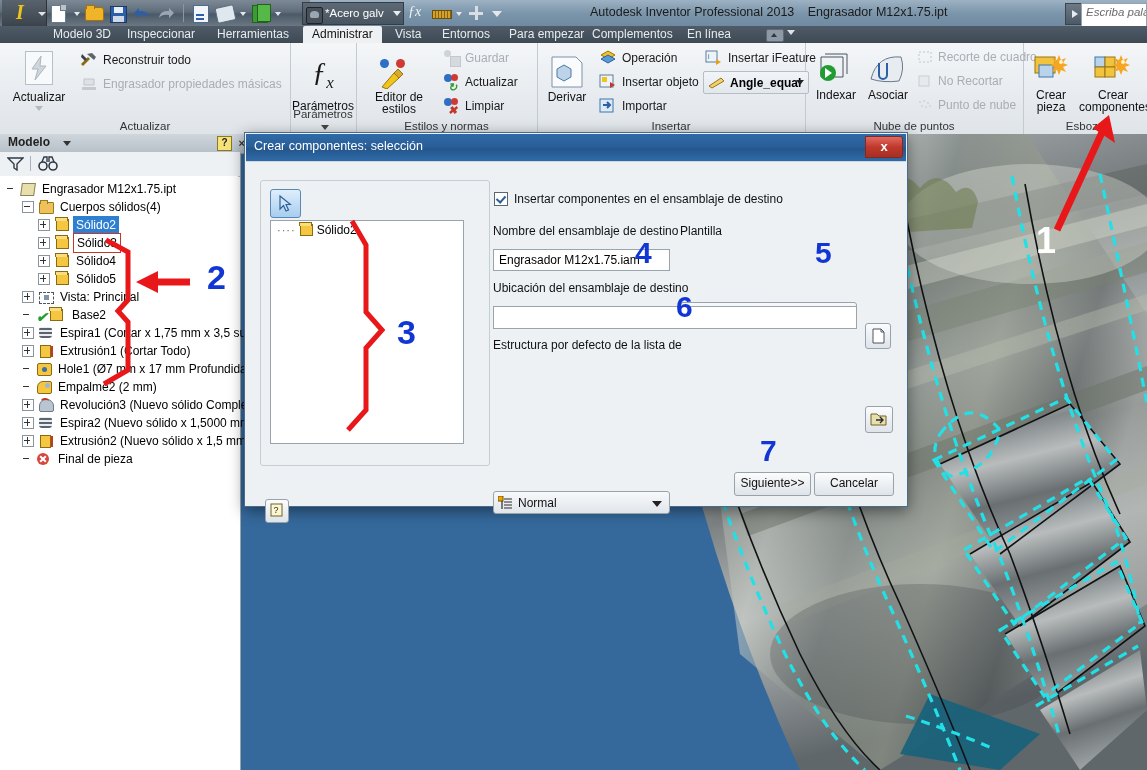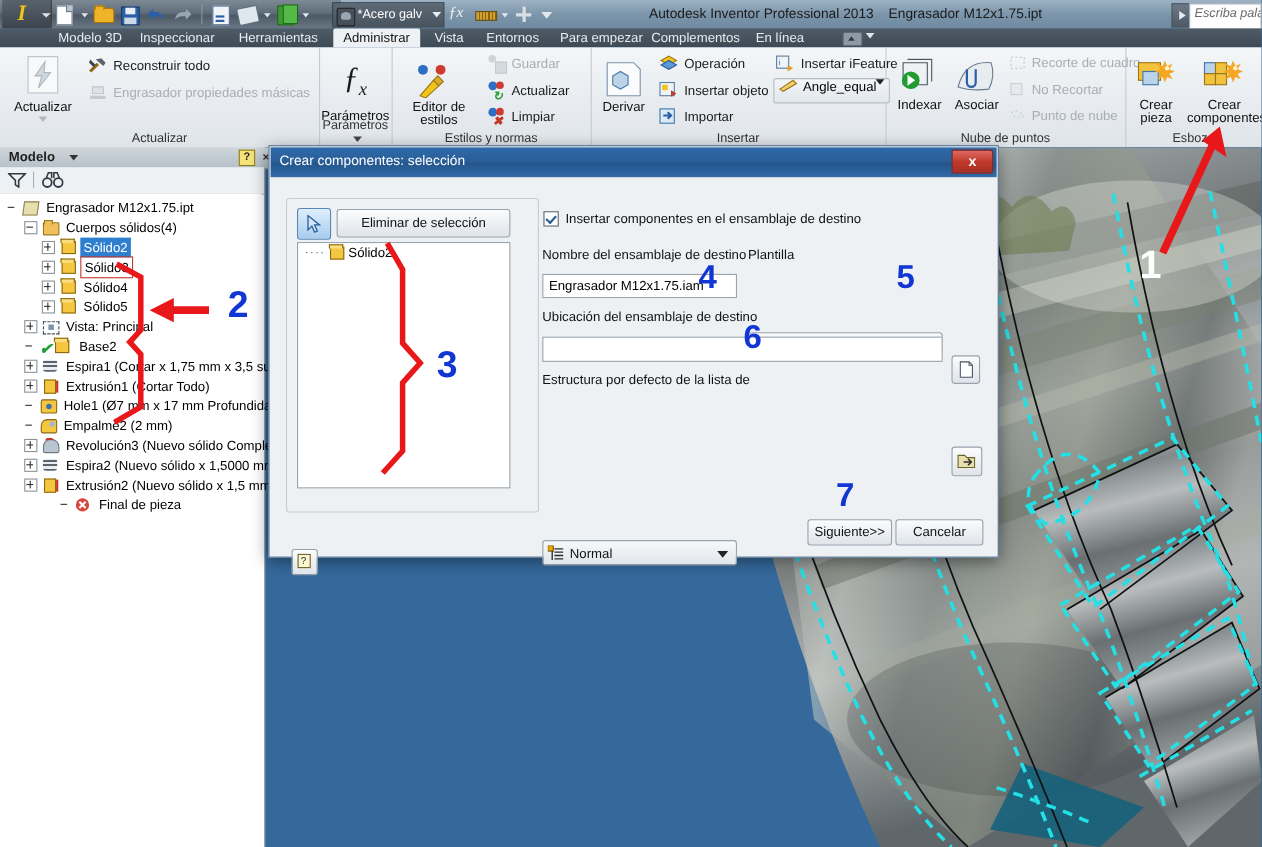--- a/index.html
+++ b/index.html
@@ -437,21 +437,21 @@
     <div class="rowbtn" style="left:168px;top:7px">
       <span class="ico" style="width:18px;height:15px">
         <svg width="18" height="15" viewBox="0 0 18 15">
             <rect x="1" y="1" width="11" height="11" fill="#eef3f7" stroke="#5b7e9e"></rect>
             <text x="3" y="9" font-size="7" fill="#2c5fa8">i</text>
             <path d="M11 9 l5 3 l-5 3 z" fill="#e0a020"></path>
           </svg>
       </span>
       <span>Insertar iFeature</span>
     </div>
-    <div style="position:absolute;left:166px;top:28px;width:100px;height:21px;background:linear-gradient(180deg,#f2f5f8,#e2e7ec);border:1px solid #b6bec5;border-radius:2px;display:flex;padding-left:4px;">
+    <div style="position:absolute;left:166px;top:28px;width:100px;height:21px;background:linear-gradient(180deg,#f2f5f8,#e2e7ec);border:1px solid #b6bec5;border-radius:2px;display:flex;align-items:center;padding-left:4px;font-weight:bold;">
       <span class="ico" style="width:18px;height:12px">
         <svg width="18" height="12" viewBox="0 0 18 12">
             <path d="M1 9 L13 1 L16 4 L4 11 Z" fill="#f2d06b" stroke="#9a7512"></path>
           </svg>
       </span>
       <span style="margin-left:4px;font-size:12px">Angle_equal</span>
       <span style="position:absolute;right:4px;width:0;height:0;border-left:4px solid transparent;border-right:4px solid transparent;border-top:5px solid #222"></span>
     </div>
 
     <div class="panel-title">Insertar</div>
@@ -758,21 +758,21 @@
         </span>
         <span class="tlabel">Espira2 (Nuevo sólido x 1,5000 mm x 7,7</span>
       </div>
       <div class="tnode" style="padding-left: 22px;">
         <span class="exp plus"></span>
         <span class="ticon" style="width:16px">
           <i class="tex"></i>
         </span>
         <span class="tlabel">Extrusión2 (Nuevo sólido x 1,5 mm)</span>
       </div>
-      <div class="tnode" style="padding-left: 22px; margin-left: 32px;">
+      <div class="tnode" style="padding-left: 22px;">
         <span class="exp none"></span>
         <span class="ticon" style="width:16px">
           <i class="tend"></i>
         </span>
         <span class="tlabel">Final de pieza</span>
       </div>
     </div>
 </div>
 
 <div id="dialog">
@@ -784,21 +784,20 @@
   <div id="dialog-body">
 
     <div class="groupbox" style="left:14px;top:18px;width:228px;height:284px"></div>
 
     <div class="selbtn abs" style="left:24px;top:27px;width:29px;height:27px">
       <svg style="position:absolute;left:8px;top:5px" width="13" height="17" viewBox="0 0 13 17">
           <path d="M1 1 L1 14 L4.5 10.5 L7 16 L9.5 15 L7 9.5 L11.5 9.5 Z" fill="#cfe4f7" stroke="#2d5f99" stroke-width="1.2"></path>
         </svg>
     </div>
 
-    <div class="dlgbtn abs" style="left:60px;top:28px;width:156px;height:24px;line-height:23px">Eliminar de selección</div>
 
     <div class="whitebox abs" style="left:24px;top:58px;width:192px;height:222px">
       <div style="position:relative;height:18px;line-height:18px;padding-left:6px;display:flex;align-items:center">
         <span style="color:#666;font-size:11px;letter-spacing:1px">····</span>
         <span class="ticon" style="margin-left:2px">
             <i class="tcube"></i>
           </span>
         <span>Sólido2</span>
       </div>
     </div>

